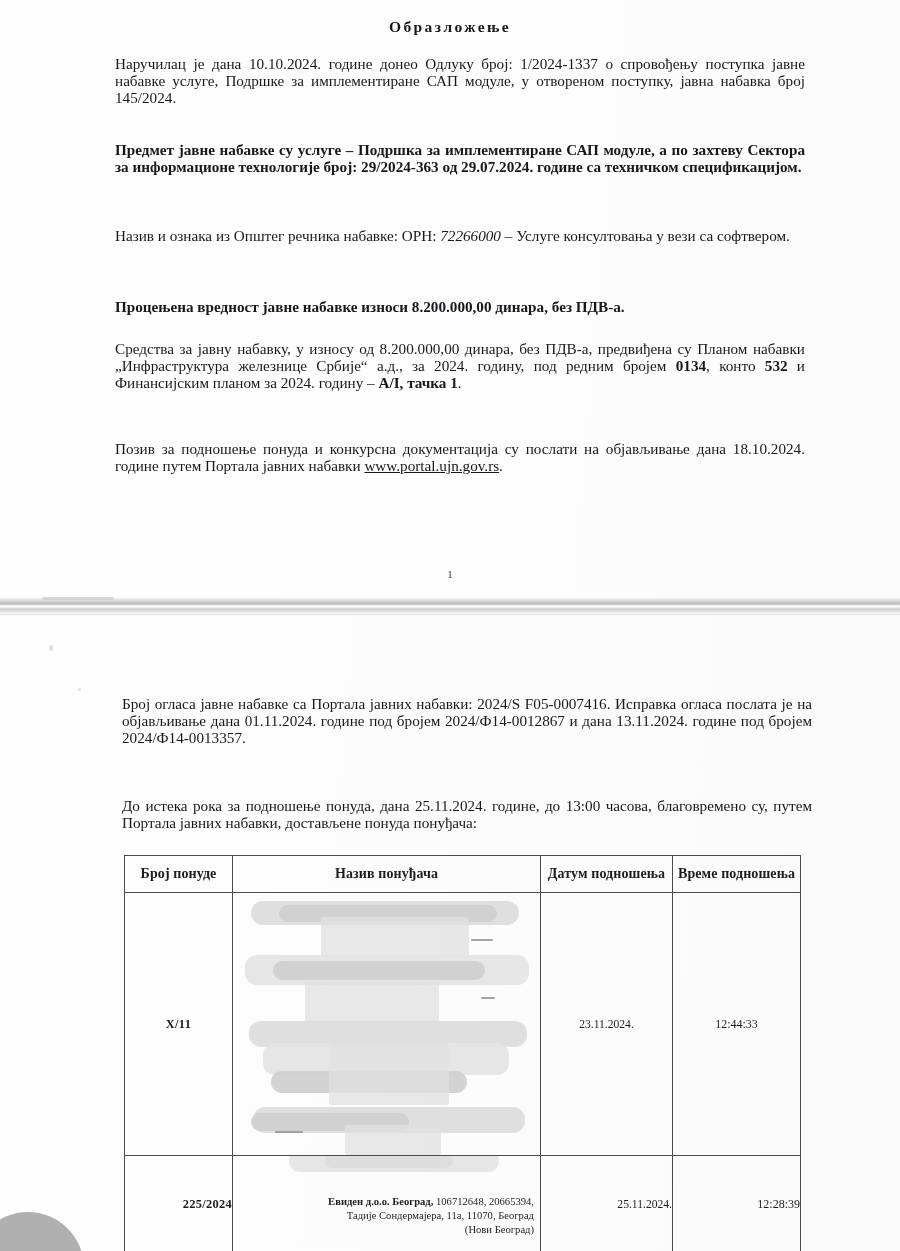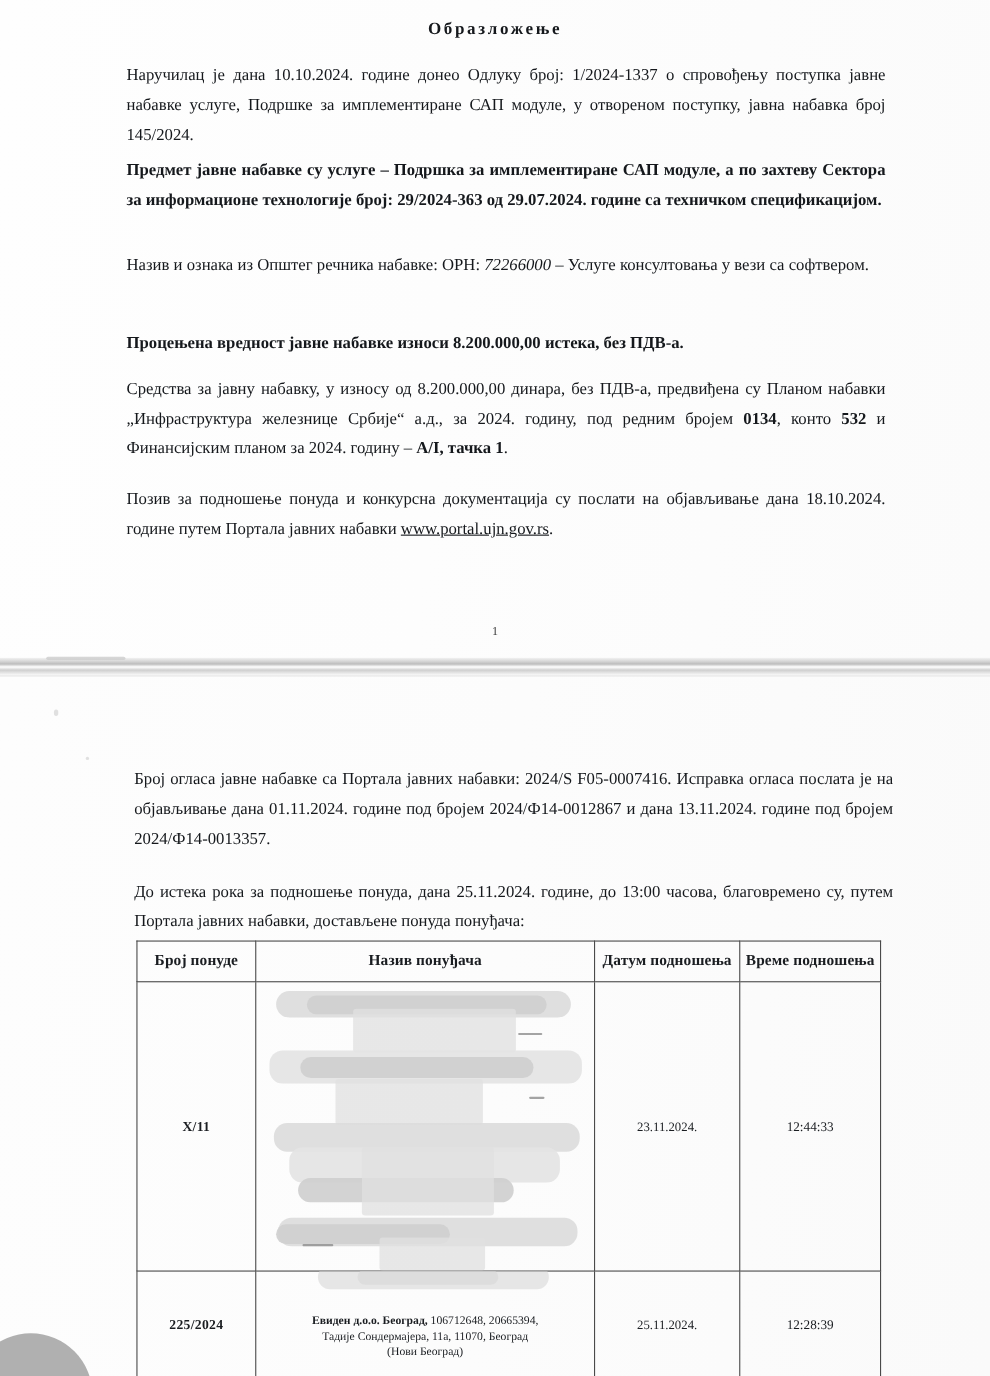--- a/index.html
+++ b/index.html
@@ -91,21 +91,21 @@
     font-weight: bold;
     font-size: 15.5px;
     letter-spacing: 2.4px;
   }
 
   .para {
     position: absolute;
     left: 115px;
     width: 690px;
     font-size: 15.2px;
-    line-height: 27px;
+    line-height: 17px;
     text-align: justify;
     text-justify: inter-word;
   }
   .para.bold { font-weight: bold; }
   .para i { font-style: italic; }
   .para b { font-weight: bold; }
   .u { text-decoration: underline; margin-top: 31px; }
 
   #para-1 { top: 40px; }
   #para-2 { top: 126px; font-weight: bold; }
@@ -154,21 +154,21 @@
   .col-no     { width: 108px; }
   .col-name   { width: 308px; }
   .col-date   { width: 132px; }
   .col-time   { width: 128px; }
 
   .cell-no   { font-weight: bold; font-size: 12.4px; letter-spacing: .3px; }
   .cell-date { font-size: 11.6px; }
   .cell-time { font-size: 12px; }
 
   #row-1 td { height: 262px; }
-  #row-2 td { height: 96px; }
+  #row-2 td { height: 96px; text-align: right; }
 
   .bidder-cell {
     position: relative;
     overflow: hidden;
   }
   .bidder-visible {
     position: relative;
     z-index: 3;
     font-size: 10.6px;
     line-height: 14px;
@@ -207,21 +207,21 @@
 </head>
 <body>
 
 <div class="scan" id="page-one"></div>
 
 <h1 class="doc-title">Образложење</h1>
 
 <p class="para" id="para-1">Наручилац је дана 10.10.2024. године донео Одлуку број: 1/2024-1337 о спровођењу поступка јавне набавке услуге, Подршке за имплементиране САП модуле, у отвореном поступку, јавна набавка број 145/2024.</p>
 <p class="para" id="para-2">Предмет јавне набавке су услуге – Подршка за имплементиране САП модуле, а по захтеву Сектора за информационе технологије број: 29/2024-363 од 29.07.2024. године са техничком спецификацијом.</p>
 <p class="para" id="para-3">Назив и ознака из Општег речника набавке: ОРН: <i>72266000</i> – Услуге консултовања у вези са софтвером.</p>
-<p class="para bold" id="para-4">Процењена вредност јавне набавке износи  8.200.000,00 истека, без ПДВ-а.</p>
+<p class="para bold" id="para-4">Процењена вредност јавне набавке износи  8.200.000,00 динара, без ПДВ-а.</p>
 <p class="para" id="para-5">Средства за јавну набавку, у износу од 8.200.000,00 динара, без ПДВ-а,  предвиђена су Планом набавки „Инфраструктура железнице Србије“ а.д., за 2024. годину, под редним бројем <b>0134</b>, конто <b>532</b> и Финансијским планом за 2024. годину – <b>А/I, тачка 1</b>.</p>
 <p class="para" id="para-6">Позив за подношење понуда и конкурсна документација су послати на објављивање дана 18.10.2024. године путем Портала јавних набавки <span class="u">www.portal.ujn.gov.rs</span>.</p>
 
 <div id="page-number">1</div>
 
 <div id="page-seam"></div>
 <div id="seam-nick"></div>
 
 <div class="scan" id="page-two"></div>
 <div class="speck" id="speck-a"></div>

